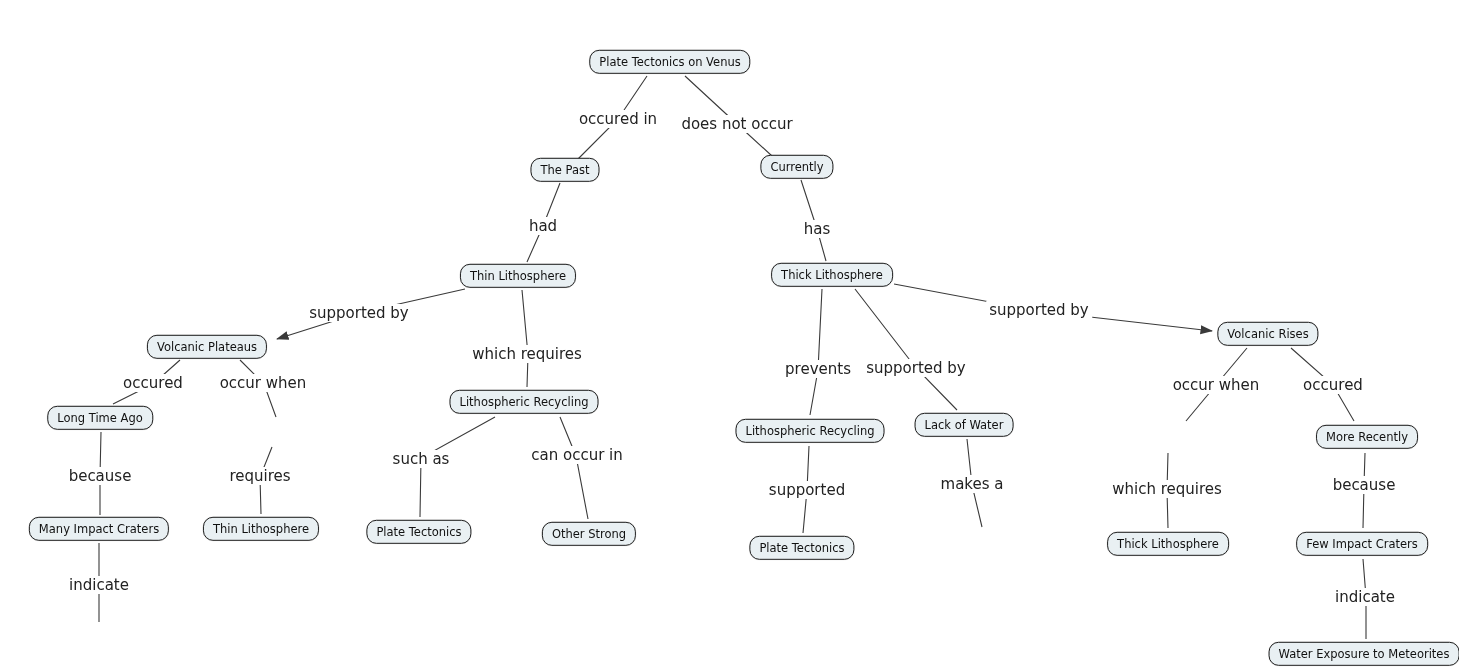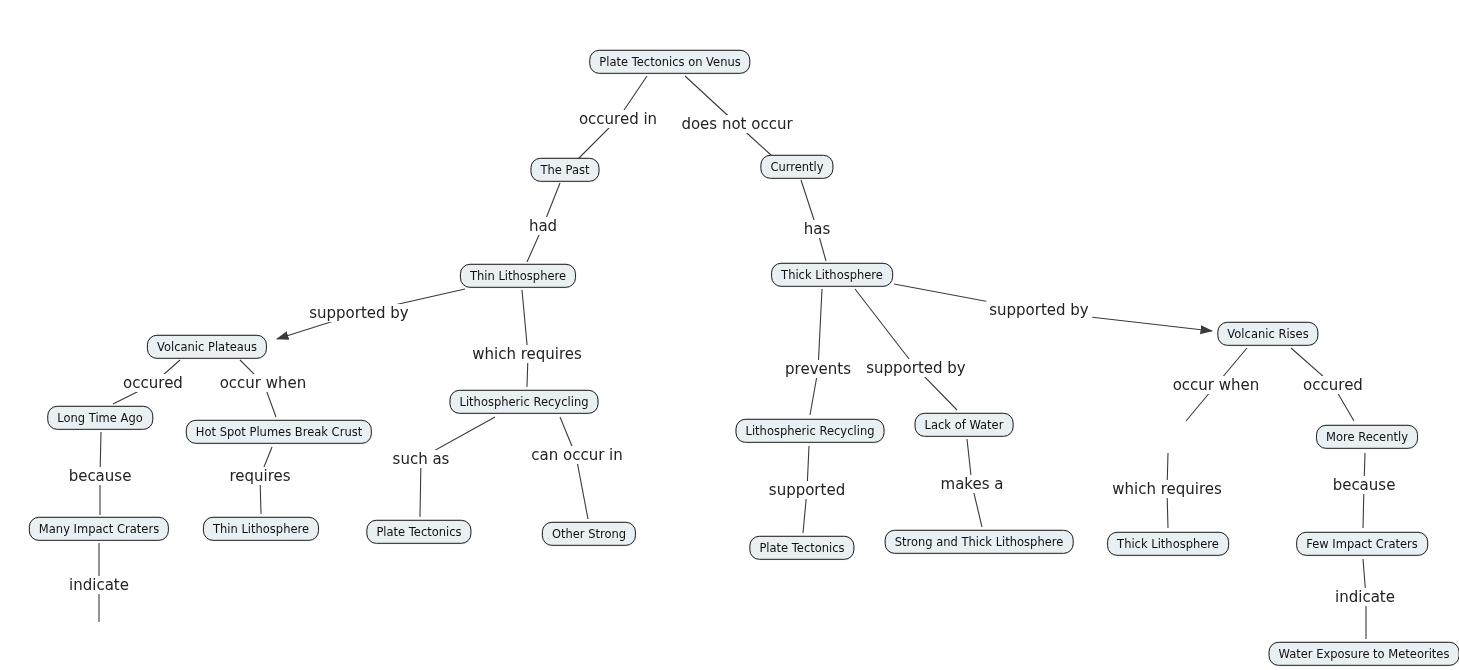--- a/index.html
+++ b/index.html
@@ -97,28 +97,26 @@
   <div class="link-label" style="left:1365px;top:597px">indicate</div>
 
   <div class="node" style="left:670px;top:62px">Plate Tectonics on Venus</div>
   <div class="node" style="left:565px;top:170px">The Past</div>
   <div class="node" style="left:797px;top:167px">Currently</div>
   <div class="node" style="left:518px;top:276px">Thin Lithosphere</div>
   <div class="node" style="left:832px;top:275px">Thick Lithosphere</div>
   <div class="node" style="left:207px;top:347px">Volcanic Plateaus</div>
   <div class="node" style="left:524px;top:402px">Lithospheric Recycling</div>
   <div class="node" style="left:100px;top:418px">Long Time Ago</div>
-  <div class="node" style="left:279px;top:432px">Hot Spot Plumes Break Crust</div>
   <div class="node" style="left:99px;top:529px">Many Impact Craters</div>
   <div class="node" style="left:261px;top:529px">Thin Lithosphere</div>
   <div class="node" style="left:419px;top:532px">Plate Tectonics</div>
   <div class="node" style="left:589px;top:534px">Other Strong</div>
   <div class="node" style="left:810px;top:431px">Lithospheric Recycling</div>
   <div class="node" style="left:964px;top:425px">Lack of Water</div>
   <div class="node" style="left:802px;top:548px">Plate Tectonics</div>
-  <div class="node" style="left:979px;top:542px">Strong and Thick Lithosphere</div>
   <div class="node" style="left:1268px;top:334px">Volcanic Rises</div>
   <div class="node" style="left:1367px;top:437px">More Recently</div>
   <div class="node" style="left:1168px;top:544px">Thick Lithosphere</div>
   <div class="node" style="left:1362px;top:544px">Few Impact Craters</div>
   <div class="node" style="left:1364px;top:654px">Water Exposure to Meteorites</div>
 
 </div>
 
 </body></html>

